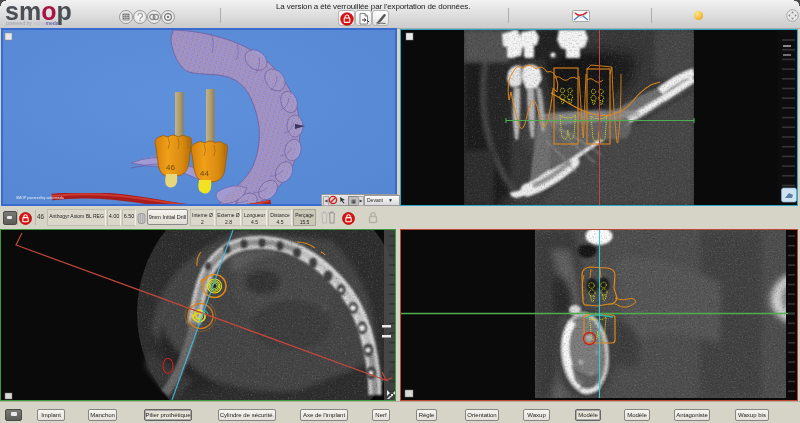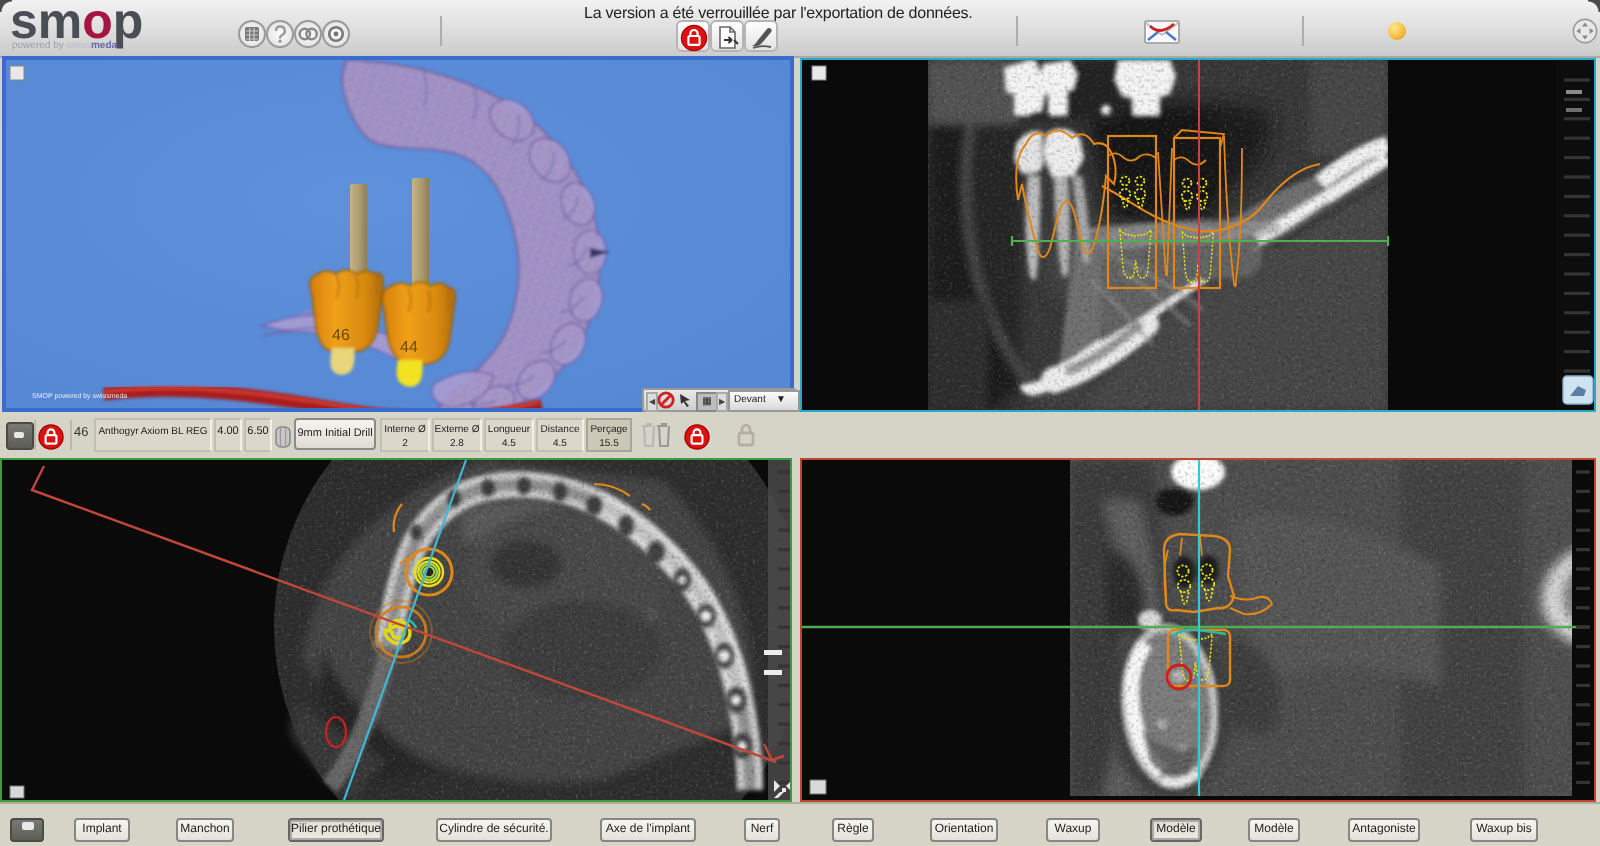--- a/index.html
+++ b/index.html
@@ -3,21 +3,21 @@
 html,body{margin:0;padding:0}
 body{width:800px;height:423px;position:relative;font-family:"Liberation Sans",sans-serif;background:#d6d3c7;overflow:hidden}
 .abs{position:absolute}
 #topbar{left:0;top:0;width:800px;height:28px;background:linear-gradient(#f2f2f2,#e3e3e3 40%,#cbcbcb);border-bottom:1px solid #aaa}
 #logo{left:5px;top:-3px;font-weight:bold;font-size:25px;letter-spacing:0px;color:#4a4e55}
 #logo .o{color:#a51543}
 #pby{left:6px;top:19.5px;font-size:5px;color:#9aa0a8}
 #pby .sw{color:#b9bcd0}#pby .md{color:#6668ab;font-weight:bold}
 .cbtn{width:12px;height:12px;border-radius:50%;border:1px solid #9a9a9a;background:radial-gradient(#fdfdfd,#dcdcdc);top:10px}
 .vdiv{width:1px;height:15px;background:#aeaeae;top:8px}
-#msg{top:2px;left:292px;font-size:8px;letter-spacing:-0.12px;color:#222}
+#msg{top:2px;left:276px;font-size:8px;letter-spacing:-0.12px;color:#222}
 .sqbtn{width:15px;height:14px;border-radius:3px;border:1px solid #b5b5b5;background:linear-gradient(#fff,#e2e2e2);top:10px}
 #q1{left:1px;top:28px;width:392px;height:174px;background:#5a8cd8;border:2px solid #3a6cd0}
 #q2{left:400px;top:29px;width:396px;height:175px;background:#060606;border:1px solid #2aa8c8}
 #midbar{left:0;top:206px;width:800px;height:23px;background:#d6d3c7}
 #q3{left:0px;top:229px;width:394px;height:170px;background:#0a0a0a;border:1px solid #3f9b3f}
 #q4{left:400px;top:229px;width:396px;height:170px;background:#0a0a0a;border:1px solid #bf4633}
 #botbar{left:0;top:401px;width:800px;height:22px;background:#d6d3c7;border-top:1px solid #b0ad9f}
 .bbtn{position:absolute;top:7px;height:12px;border:1px solid #868686;border-radius:2px;background:linear-gradient(#f6f5f1,#e4e2d8);font-size:6px;color:#222;text-align:center;line-height:10px;box-sizing:border-box;white-space:nowrap}
 .pressed{background:linear-gradient(#e2dfd4,#eceade);border:1px solid #666;box-shadow:inset 0 0 0 1px #aaa}
 .cell{position:absolute;top:3px;height:17px;background:#dbd8cb;border:1px solid #c2bfb2;border-right:1px solid #f2f0e8;font-size:5.5px;color:#222;text-align:center;line-height:6.5px;box-sizing:border-box;padding-top:2px}

